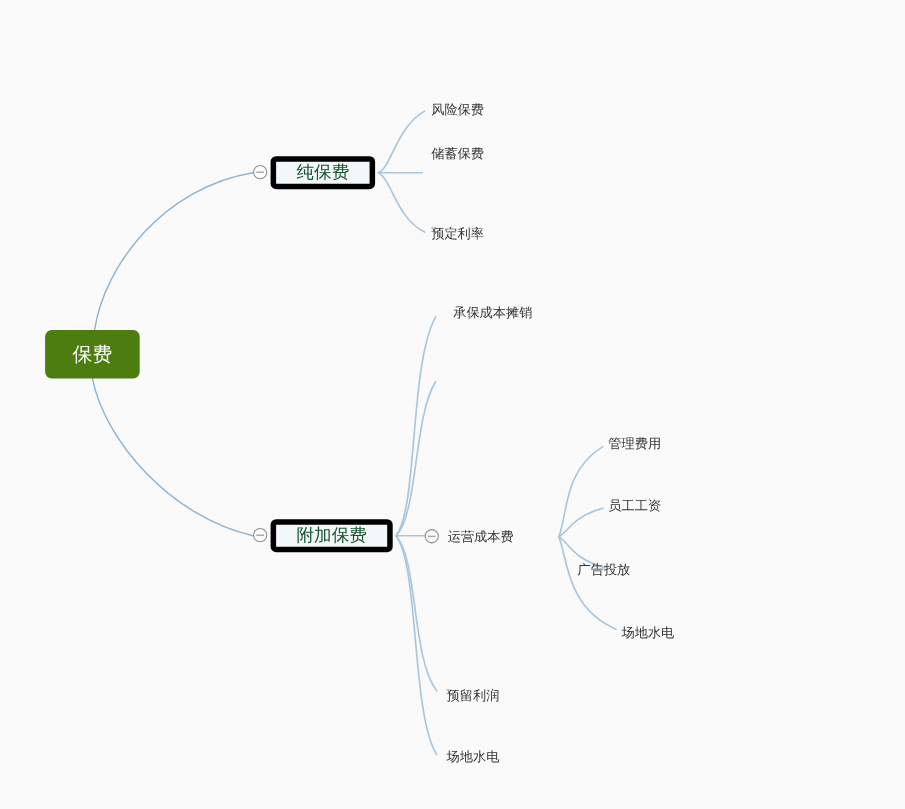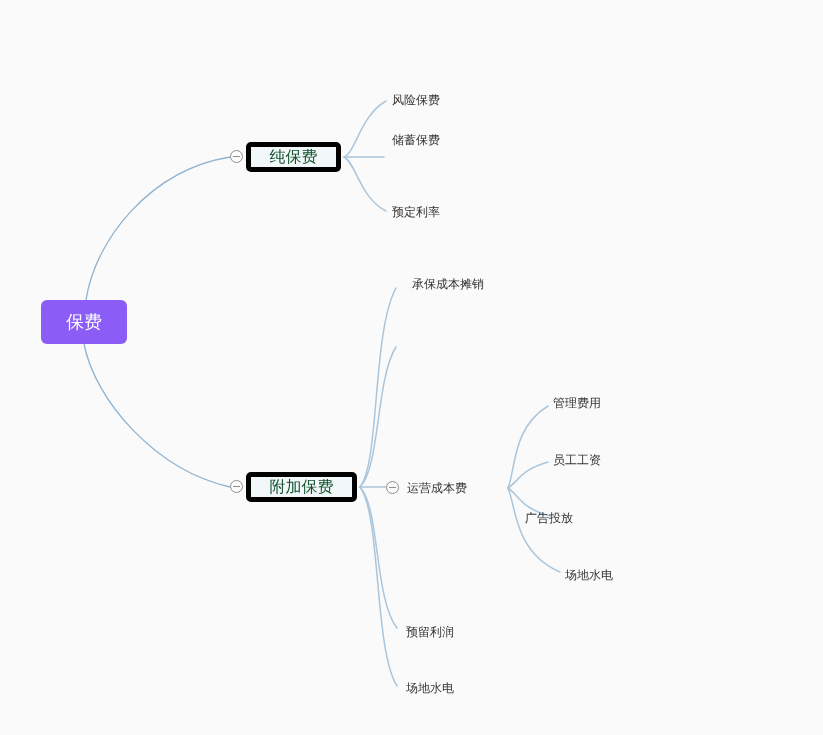--- a/index.html
+++ b/index.html
@@ -30,21 +30,21 @@
     stroke: #8fb3d0;
     stroke-width: 1.3;
   }
   .node, .leaf, .collapse {
     position: absolute;
     box-sizing: border-box;
   }
   .root-node {
     left: 41px; top: 300px;
     width: 86px; height: 44px;
-    background: #8b5cf6;
+    background: #4d7c0f;
     border-radius: 6px;
     color: #ffffff;
     font-size: 18px;
     display: flex;
     align-items: center;
     justify-content: center;
     cursor: pointer;
   }
   .branch-node {
     height: 30px;

